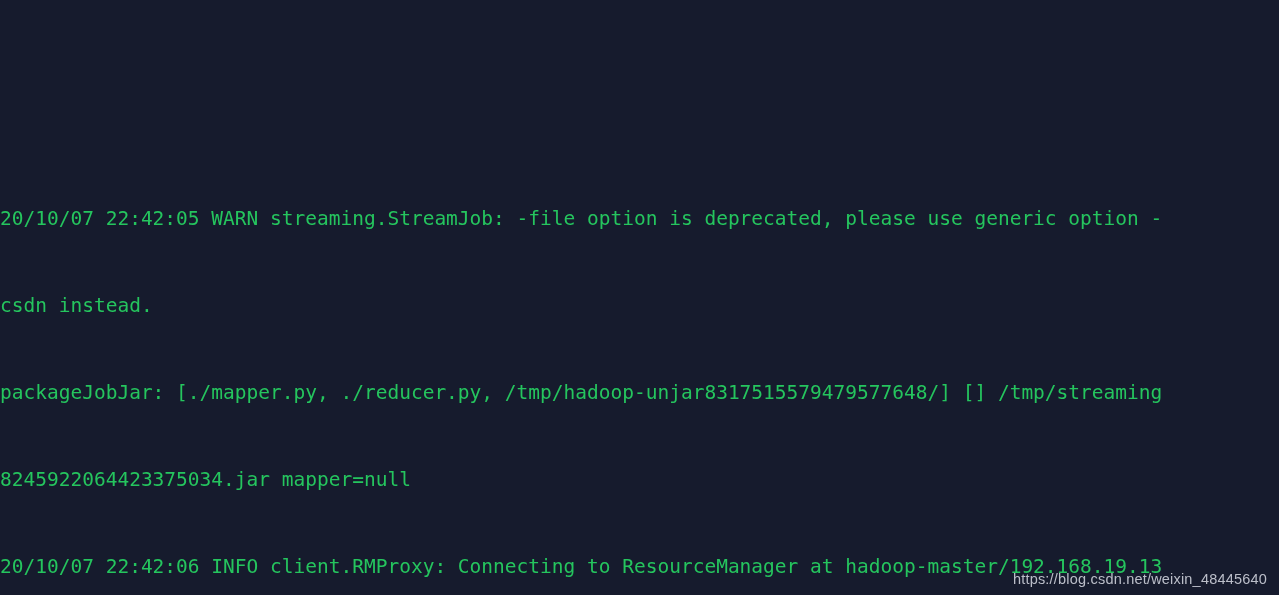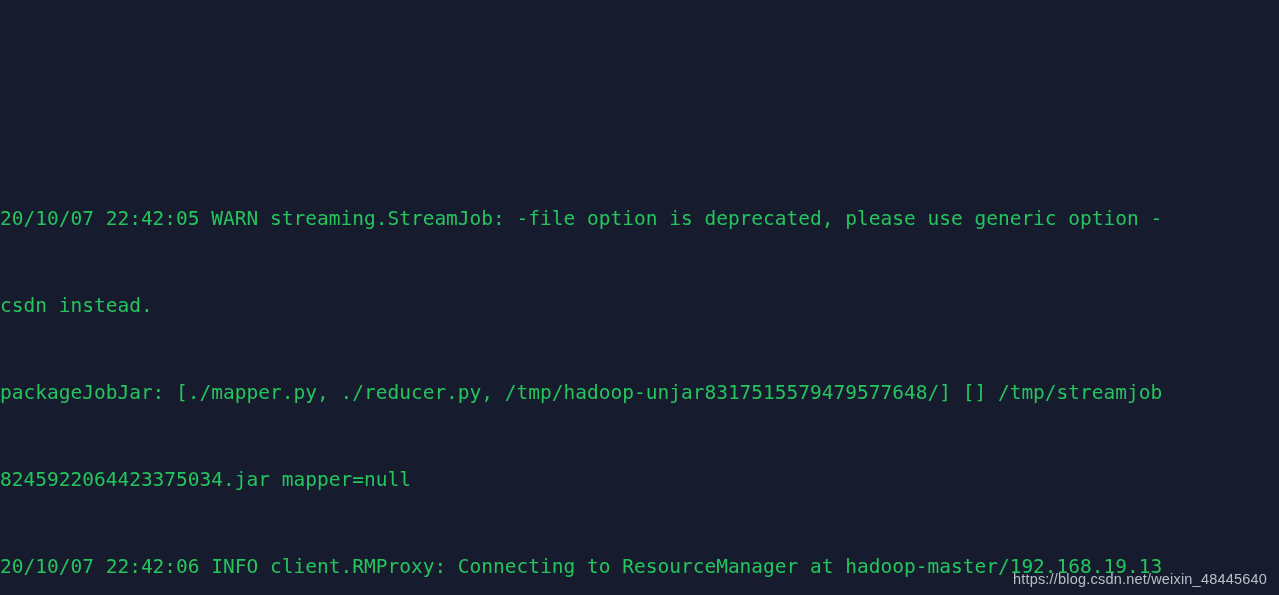--- a/index.html
+++ b/index.html
@@ -61,21 +61,21 @@
 
 <div id="terminal">
   <div class="screen">
 
     <div class="prompt-line">
       
     </div>
 
     <div class="line">20/10/07 22:42:05 WARN streaming.StreamJob: -file option is deprecated, please use generic option -</div>
     <div class="line">csdn instead.</div>
-    <div class="line">packageJobJar: [./mapper.py, ./reducer.py, /tmp/hadoop-unjar8317515579479577648/] [] /tmp/streamjob</div>
+    <div class="line">packageJobJar: [./mapper.py, ./reducer.py, /tmp/hadoop-unjar8317515579479577648/] [] /tmp/streaming</div>
     <div class="line">8245922064423375034.jar mapper=null</div>
     <div class="line">20/10/07 22:42:06 INFO client.RMProxy: Connecting to ResourceManager at hadoop-master/192.168.19.13</div>
     
     
     
     
     
     
     
     

